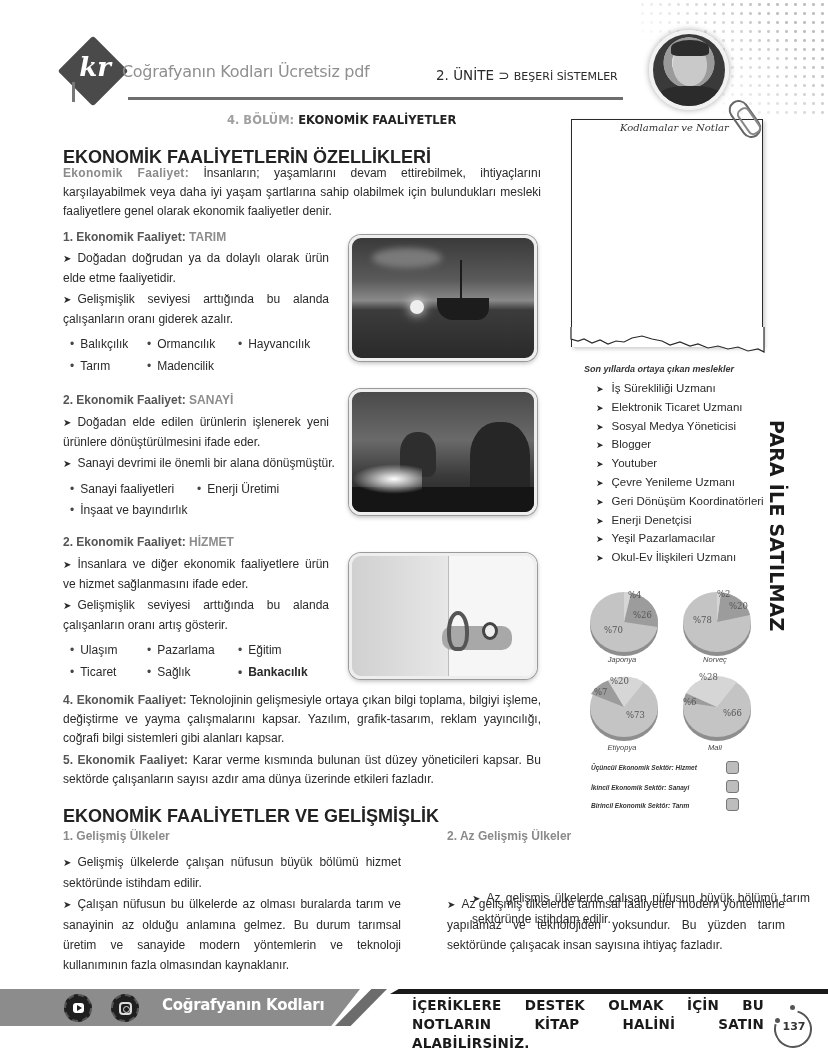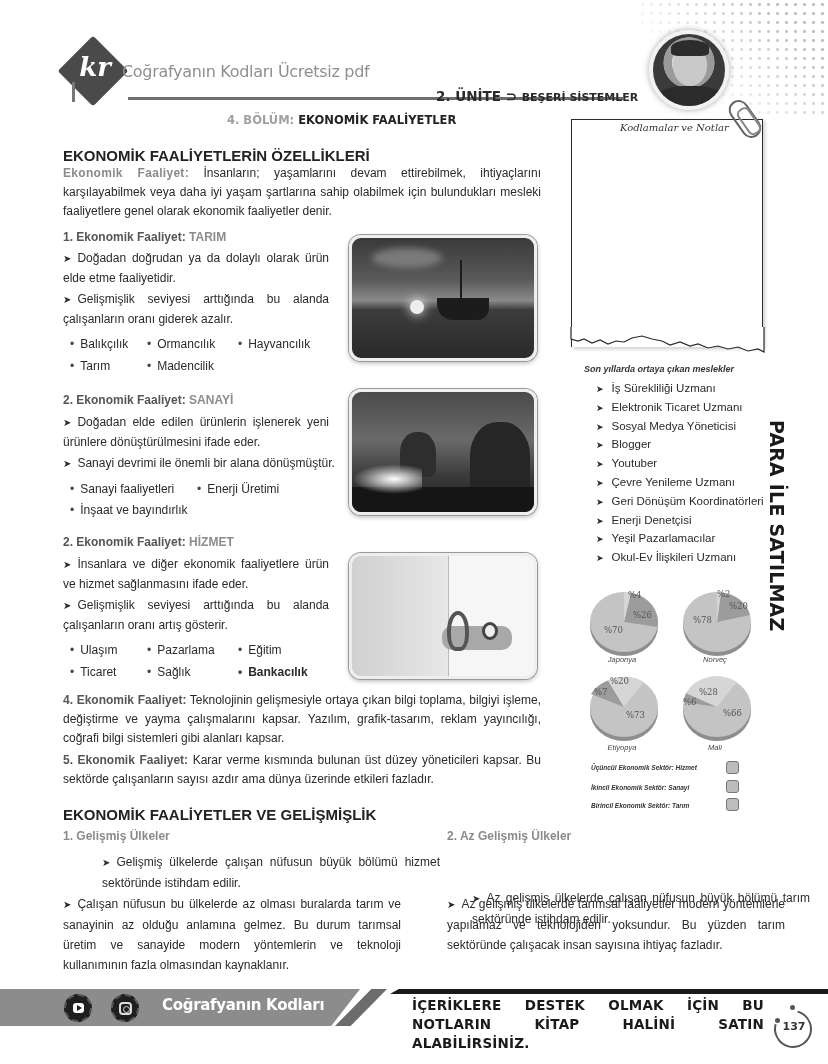--- a/index.html
+++ b/index.html
@@ -13,35 +13,35 @@
     -webkit-mask-image: linear-gradient(225deg, #000 20%, transparent 75%);
     mask-image: linear-gradient(225deg, #000 20%, transparent 75%); }
   .logo { position: absolute; left: 68px; top: 46px; width: 50px; height: 50px; background: #4a4a4a;
     transform: rotate(45deg); border-radius: 3px; }
   .logo-text { position: absolute; left: 70px; top: 52px; width: 50px; text-align: center;
     font-family: "DejaVu Serif", serif; font-style: italic; font-weight: bold; font-size: 26px; color: #fff; }
   .tassel { position: absolute; left: 72px; top: 82px; width: 3px; height: 20px; background: #777; }
   .header-title { position: absolute; left: 122px; top: 62px; font-family: "DejaVu Sans", sans-serif;
     font-size: 16px; color: #8f8f8f; letter-spacing: -0.3px; }
   .header-rule { position: absolute; left: 128px; top: 97px; width: 495px; height: 3px; background: #6e6e6e; }
-  .unit { position: absolute; left: 436px; top: 88px; font-family: "DejaVu Sans", sans-serif; font-weight: bold; font-size: 13.5px; color: #2a2a2a; }
+  .unit { position: absolute; left: 436px; top: 67px; font-family: "DejaVu Sans", sans-serif; font-weight: normal; font-size: 13.5px; color: #2a2a2a; }
   .unit .sub { font-size: 11px; }
   .avatar { position: absolute; left: 649px; top: 30px; width: 80px; height: 80px; border-radius: 50%;
     background: radial-gradient(circle at 50% 40%, #d8d8d8 0 30%, #9a9a9a 31% 45%, #3a3a3a 46% 100%);
     border: 4px solid #f2f2f2; box-shadow: 0 0 6px rgba(0,0,0,0.35); overflow: hidden; }
   .avatar .face { position: absolute; left: 20px; top: 12px; width: 34px; height: 40px; border-radius: 45% 45% 50% 50%; background: #c9c9c9; }
   .avatar .hair { position: absolute; left: 18px; top: 6px; width: 38px; height: 16px; border-radius: 50% 50% 20% 20%; background: #2c2c2c; }
   .avatar .jacket { position: absolute; left: 4px; top: 52px; width: 66px; height: 30px; border-radius: 40% 40% 0 0; background: #2b2b2b; }
 
   .section-bar { position: absolute; left: 227px; top: 113px; font-family: "DejaVu Sans", sans-serif; font-weight: bold; font-size: 11.5px; }
   .section-bar .num { color: #a0a0a0; }
   .section-bar .name { color: #222; }
 
   
-  .h2 { position: absolute; left: 63px; font-weight: bold; font-size: 15px; color: #222; }
+  .h2 { position: absolute; left: 63px; font-weight: bold; font-size: 18px; color: #222; }
   .para { position: absolute; left: 63px; width: 478px; font-size: 12px; line-height: 19px; text-align: justify; color: #2a2a2a; }
   .para .key { color: #8a8a8a; font-weight: bold; letter-spacing: 0.3px; }
   .sub-h { position: absolute; left: 63px; font-weight: bold; font-size: 12px; color: #555; }
   .sub-h .accent { color: #8c8c8c; }
   .bullet-text { position: absolute; left: 63px; width: 266px; font-size: 12px; line-height: 19.5px; text-align: justify; color: #2a2a2a; }
   .arrow { display: inline-block; margin-right: 6px; font-size: 10px; }
   .dots-list { position: absolute; font-size: 12px; color: #2a2a2a; }
   .dots-list span { position: absolute; white-space: nowrap; }
   .dots-list span::before { content: "•"; margin-right: 6px; color: #444; }
 
@@ -283,36 +283,36 @@
 </div>
 <div class="pie-label" style="left:587px; top:743px;">Etiyopya</div>
 
 <div class="pie-wrap" style="left:681px; top:672px;">
   <svg width="72" height="70" viewBox="0 0 72 70">
     <ellipse cx="36" cy="39" rx="34" ry="30" fill="#8e8e8e"></ellipse>
     <ellipse cx="36" cy="35" rx="34" ry="30" fill="#c4c4c4"></ellipse>
     <path d="M36,35 L2.5,30 A34,30 0 0,1 5,21 Z" fill="#9c9c9c"></path>
     <path d="M36,35 L5,21 A34,30 0 0,1 56,10 Z" fill="#d6d6d6"></path>
   </svg>
-  <div class="pct" style="left:18px; top:15px;">%28</div>
+  <div class="pct" style="left:18px; top:0;">%28</div>
   <div class="pct" style="left:2px; top:25px;">%6</div>
   <div class="pct" style="left:42px; top:36px;">%66</div>
 </div>
 <div class="pie-label" style="left:680px; top:743px;">Mali</div>
 
 <div class="legend" style="top:764px;">Üçüncül Ekonomik Sektör: Hizmet</div>
 <div class="legend-box" style="top:761px;"></div>
 <div class="legend" style="top:784px;">İkincil Ekonomik Sektör: Sanayi</div>
 <div class="legend-box" style="top:780px;"></div>
 <div class="legend" style="top:802px;">Birincil Ekonomik Sektör: Tarım</div>
 <div class="legend-box" style="top:798px;"></div>
 
 <div class="h2" style="top:806px;">EKONOMİK FAALİYETLER VE GELİŞMİŞLİK</div>
 <div class="sub-h" style="top:829px; color:#8a8a8a;">1.  Gelişmiş Ülkeler</div>
-<div class="col-text" style="left:63px; top:852px;margin-left:39px;">
+<div class="col-text" style="left:63px; top:852px;">
   <span class="arrow">➤</span><span>Gelişmiş ülkelerde çalışan nüfusun büyük bölümü hizmet sektöründe istihdam edilir.</span>
 </div>
 <div class="col-text" style="left:63px; top:894px;">
   <span class="arrow">➤</span><span>Çalışan nüfusun bu ülkelerde az olması buralarda tarım ve sanayinin az olduğu anlamına gelmez. Bu durum tarımsal üretim ve sanayide modern yöntemlerin ve teknoloji kullanımının fazla olmasından kaynaklanır.</span>
 </div>
 
 <div class="col2-h" style="top:829px;">2.  Az Gelişmiş Ülkeler</div>
 <div class="col-text" style="left:447px; top:888px;margin-left:25px;">
   <span class="arrow">➤</span><span>Az gelişmiş ülkelerde çalışan nüfusun büyük bölümü tarım sektöründe istihdam edilir.</span>
 </div>

